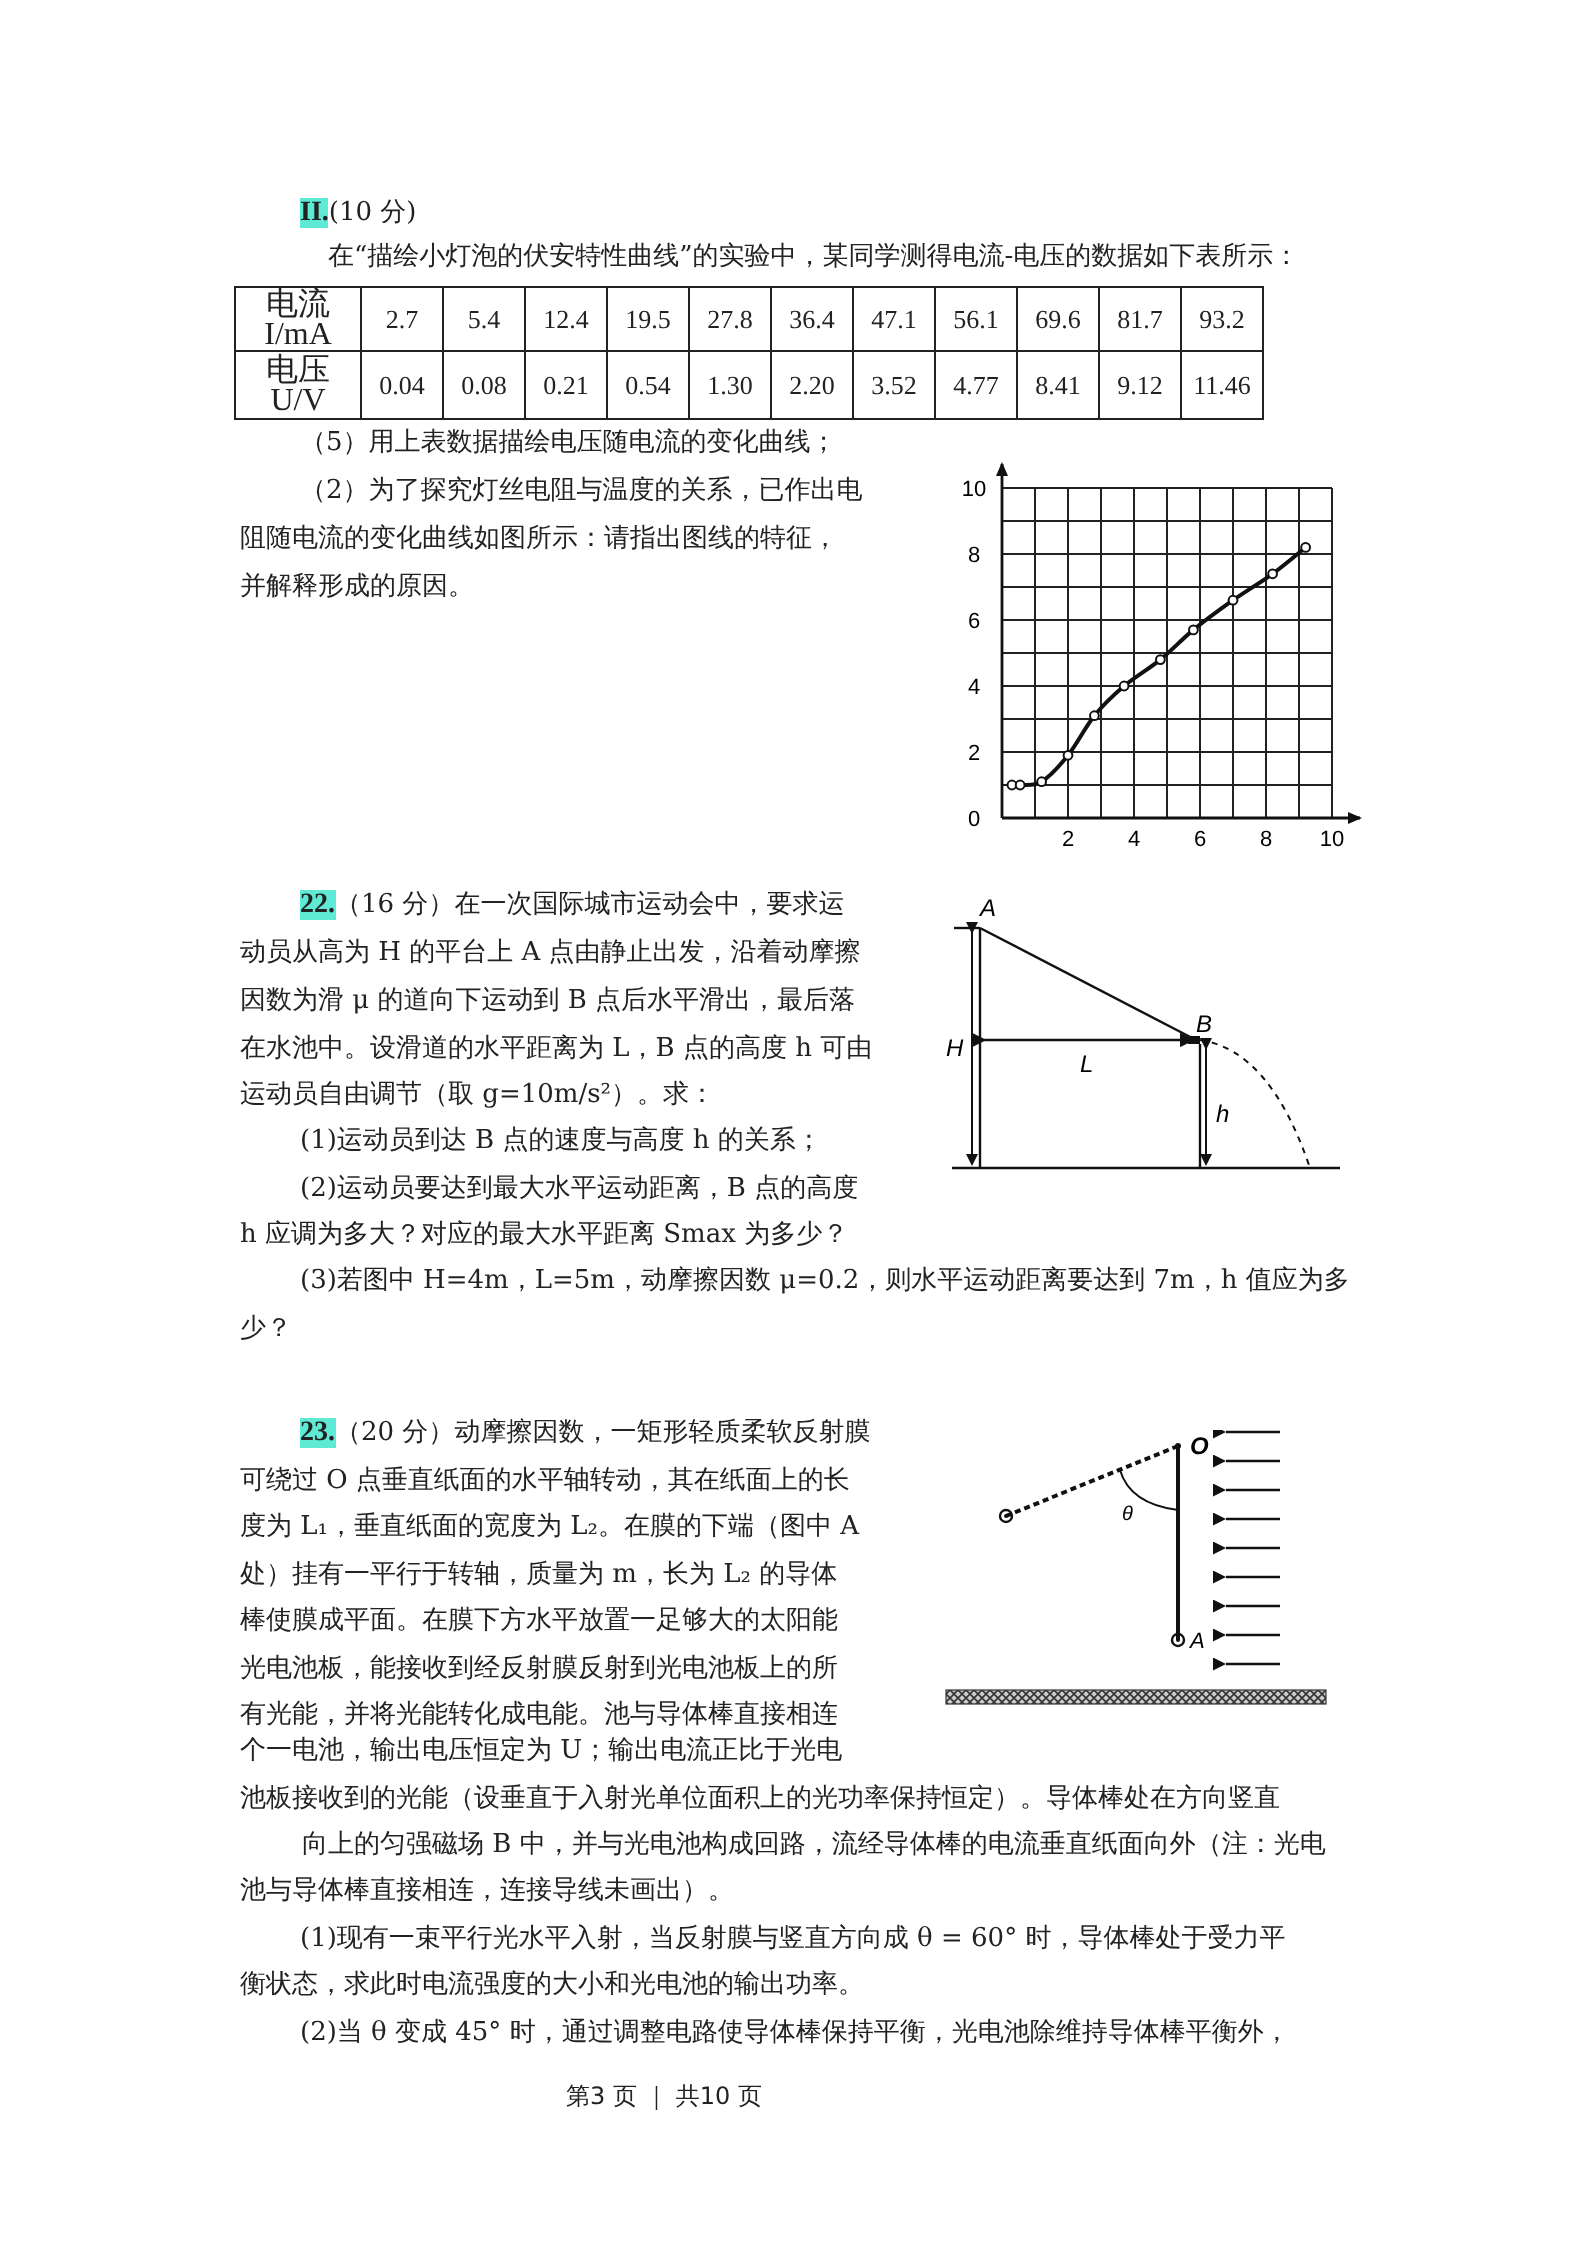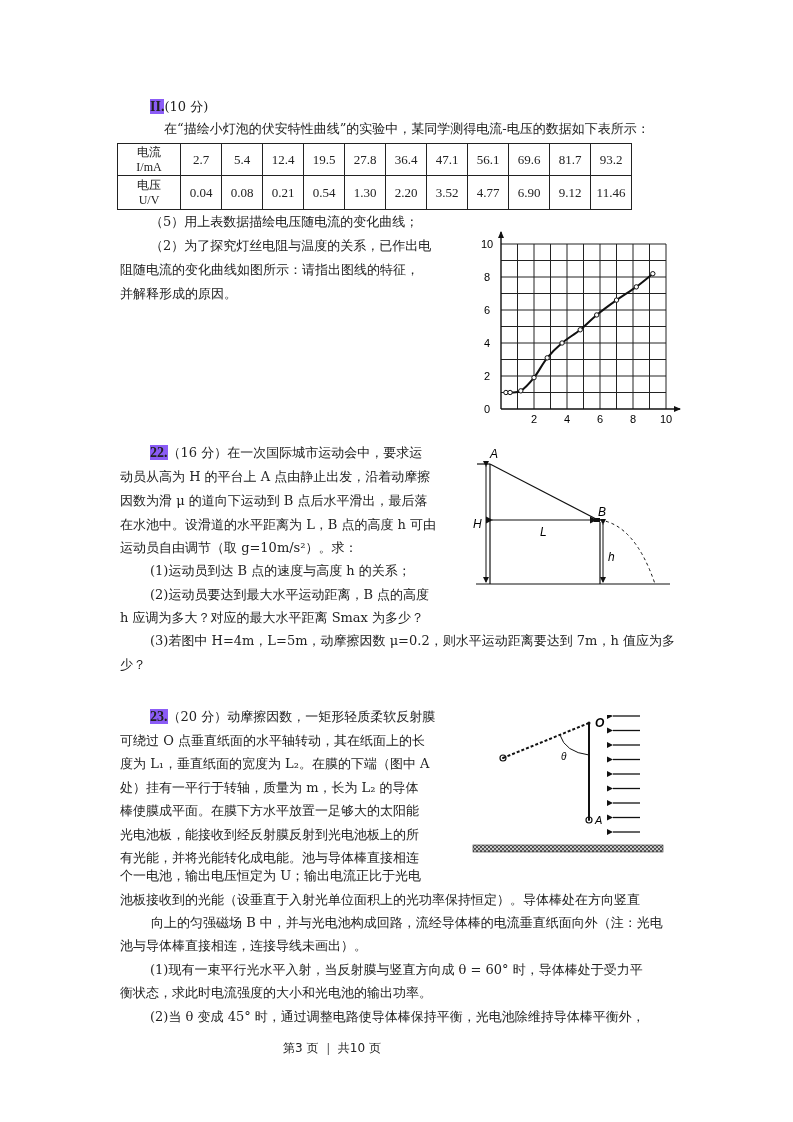--- a/index.html
+++ b/index.html
@@ -1,24 +1,24 @@
 <!DOCTYPE html>
 <html><head>
 <meta charset="utf-8">
 <style>
   html, body { margin:0; padding:0; background:#fff; }
   body { width:793px; height:1122px; position:relative; overflow:hidden;
          font-family:"DejaVu Serif","Liberation Serif",serif; color:#222; }
   .abs { position:absolute; }
   .line { position:absolute; font-size:13px; line-height:16px; white-space:nowrap; }
-  .hl { background:#8b5cf6; font-weight:bold; font-family:"Liberation Serif",serif; font-size:14px; }
+  .hl { background:#5eead4; font-weight:bold; font-family:"Liberation Serif",serif; font-size:14px; }
   table.data { position:absolute; left:117px; top:143px; border-collapse:collapse;
                font-family:"Liberation Serif","DejaVu Serif",serif; font-size:13px; }
   table.data td { border:1px solid #222; text-align:center; padding:0; height:33px; width:40px; }
-  table.data td.hdr { width:62px; line-height:15px; font-size:12px; }
+  table.data td.hdr { width:62px; line-height:15px; font-size:16px; }
   table.data tr:first-child td { height:31px; }
   .footer { position:absolute; left:0; width:664px; top:1040px; text-align:center;
             font-family:"DejaVu Sans","Liberation Sans",sans-serif; font-size:12px; }
   svg text { font-family:"Liberation Sans",sans-serif; }
 </style>
 </head>
 <body>
 
 <div class="line" style="left:150px;top:99px;">
   <span class="hl">II.</span><span>(10 分)</span>
@@ -44,21 +44,21 @@
   <tr>
     <td class="hdr"><span>电压</span><br><span>U/V</span></td>
     <td>0.04</td>
     <td>0.08</td>
     <td>0.21</td>
     <td>0.54</td>
     <td>1.30</td>
     <td>2.20</td>
     <td>3.52</td>
     <td>4.77</td>
-    <td>6.90</td>
+    <td>8.41</td>
     <td>9.12</td>
     <td>11.46</td>
   </tr>
 </tbody>
   </table>
 
 <div class="line" style="left:150px;top:214px;">（5）用上表数据描绘电压随电流的变化曲线；</div>
 <div class="line" style="left:150px;top:238px;">（2）为了探究灯丝电阻与温度的关系，已作出电</div>
 <div class="line" style="left:120px;top:262px;">阻随电流的变化曲线如图所示：请指出图线的特征，</div>
 <div class="line" style="left:120px;top:286px;">并解释形成的原因。</div>

